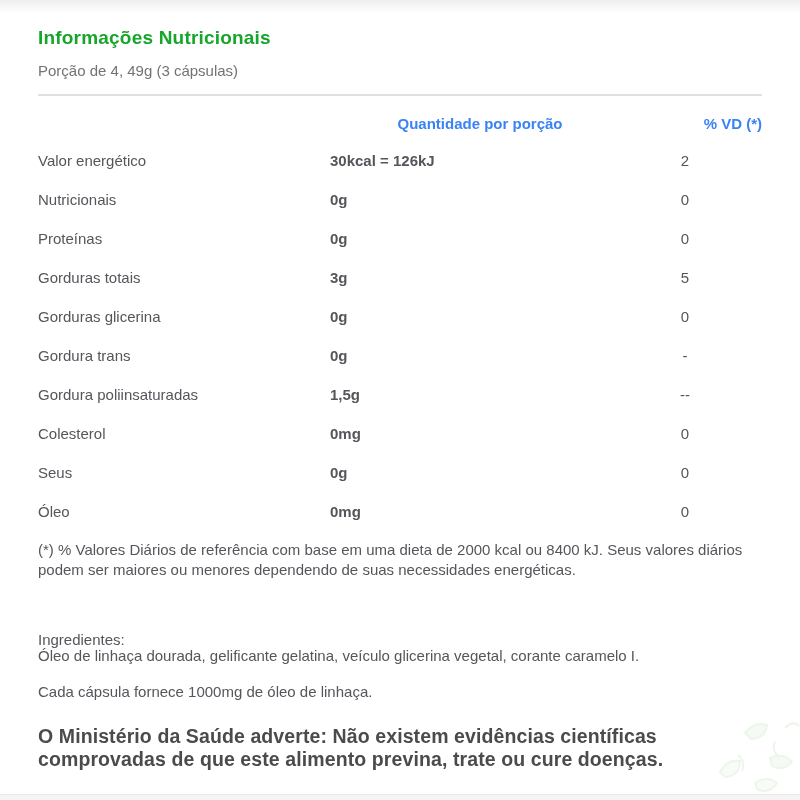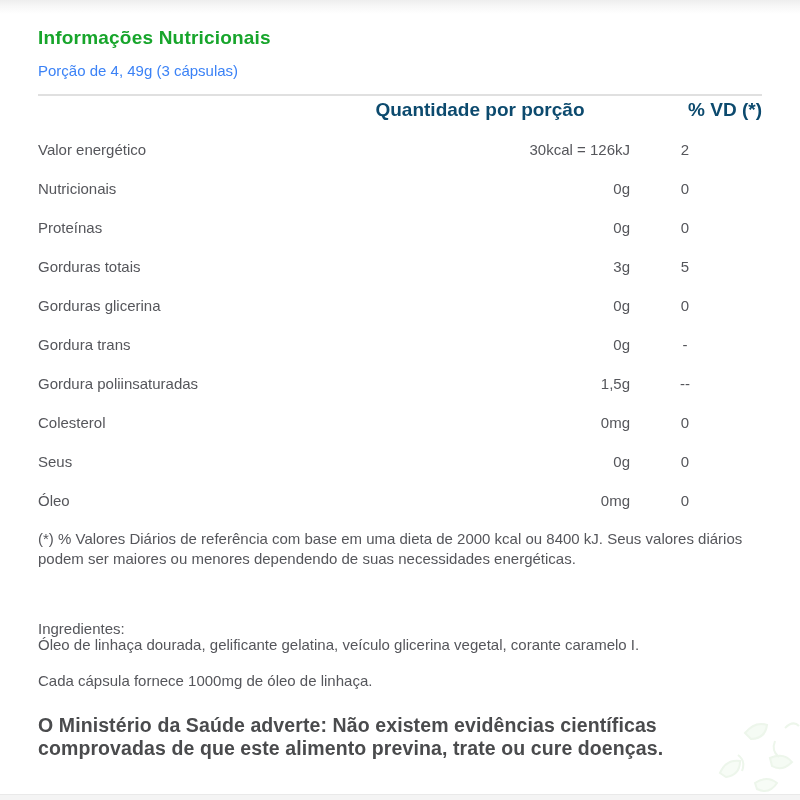--- a/index.html
+++ b/index.html
@@ -19,50 +19,50 @@
   .page-title {
     margin-top: 13px;
     font-size: 19px;
     font-weight: bold;
     color: #17a52b;
     letter-spacing: 0.2px;
   }
   .portion-line {
     margin-top: 13px;
     font-size: 15px;
-    color: #3b82f6;
+    color: #737373;
   }
   .divider {
     margin-top: 15px;
     border: none;
     border-top: 2px solid #e0e0e0;
     height: 0;
   }
   table.nutrition {
     width: 100%;
     border-collapse: collapse;
     margin-top: 0;
   }
   table.nutrition th {
-    font-size: 19px;
+    font-size: 15px;
     font-weight: bold;
-    color: #0c4a6e;
-    padding-top: 3px;
+    color: #3b82f6;
+    padding-top: 19px;
     padding-bottom: 9px;
   }
   table.nutrition th.col-qty { text-align: center; }
   table.nutrition th.col-vd  { text-align: right; }
   table.nutrition td {
     font-size: 15px;
     color: #55565b;
     padding-top: 11px;
     padding-bottom: 11px;
   }
   td.cell-label { text-align: left; }
-  td.cell-qty   { text-align: right; }
+  td.cell-qty   { text-align: left; font-weight: bold; }
   td.cell-vd    { text-align: center; padding-right: 22px; }
   col.c1 { width: auto; }
   col.c2 { width: 300px; }
   col.c3 { width: 132px; }
   .footnote {
     margin-top: 9px;
     font-size: 15px;
     line-height: 1.35;
     color: #55565b;
     max-width: 715px;

